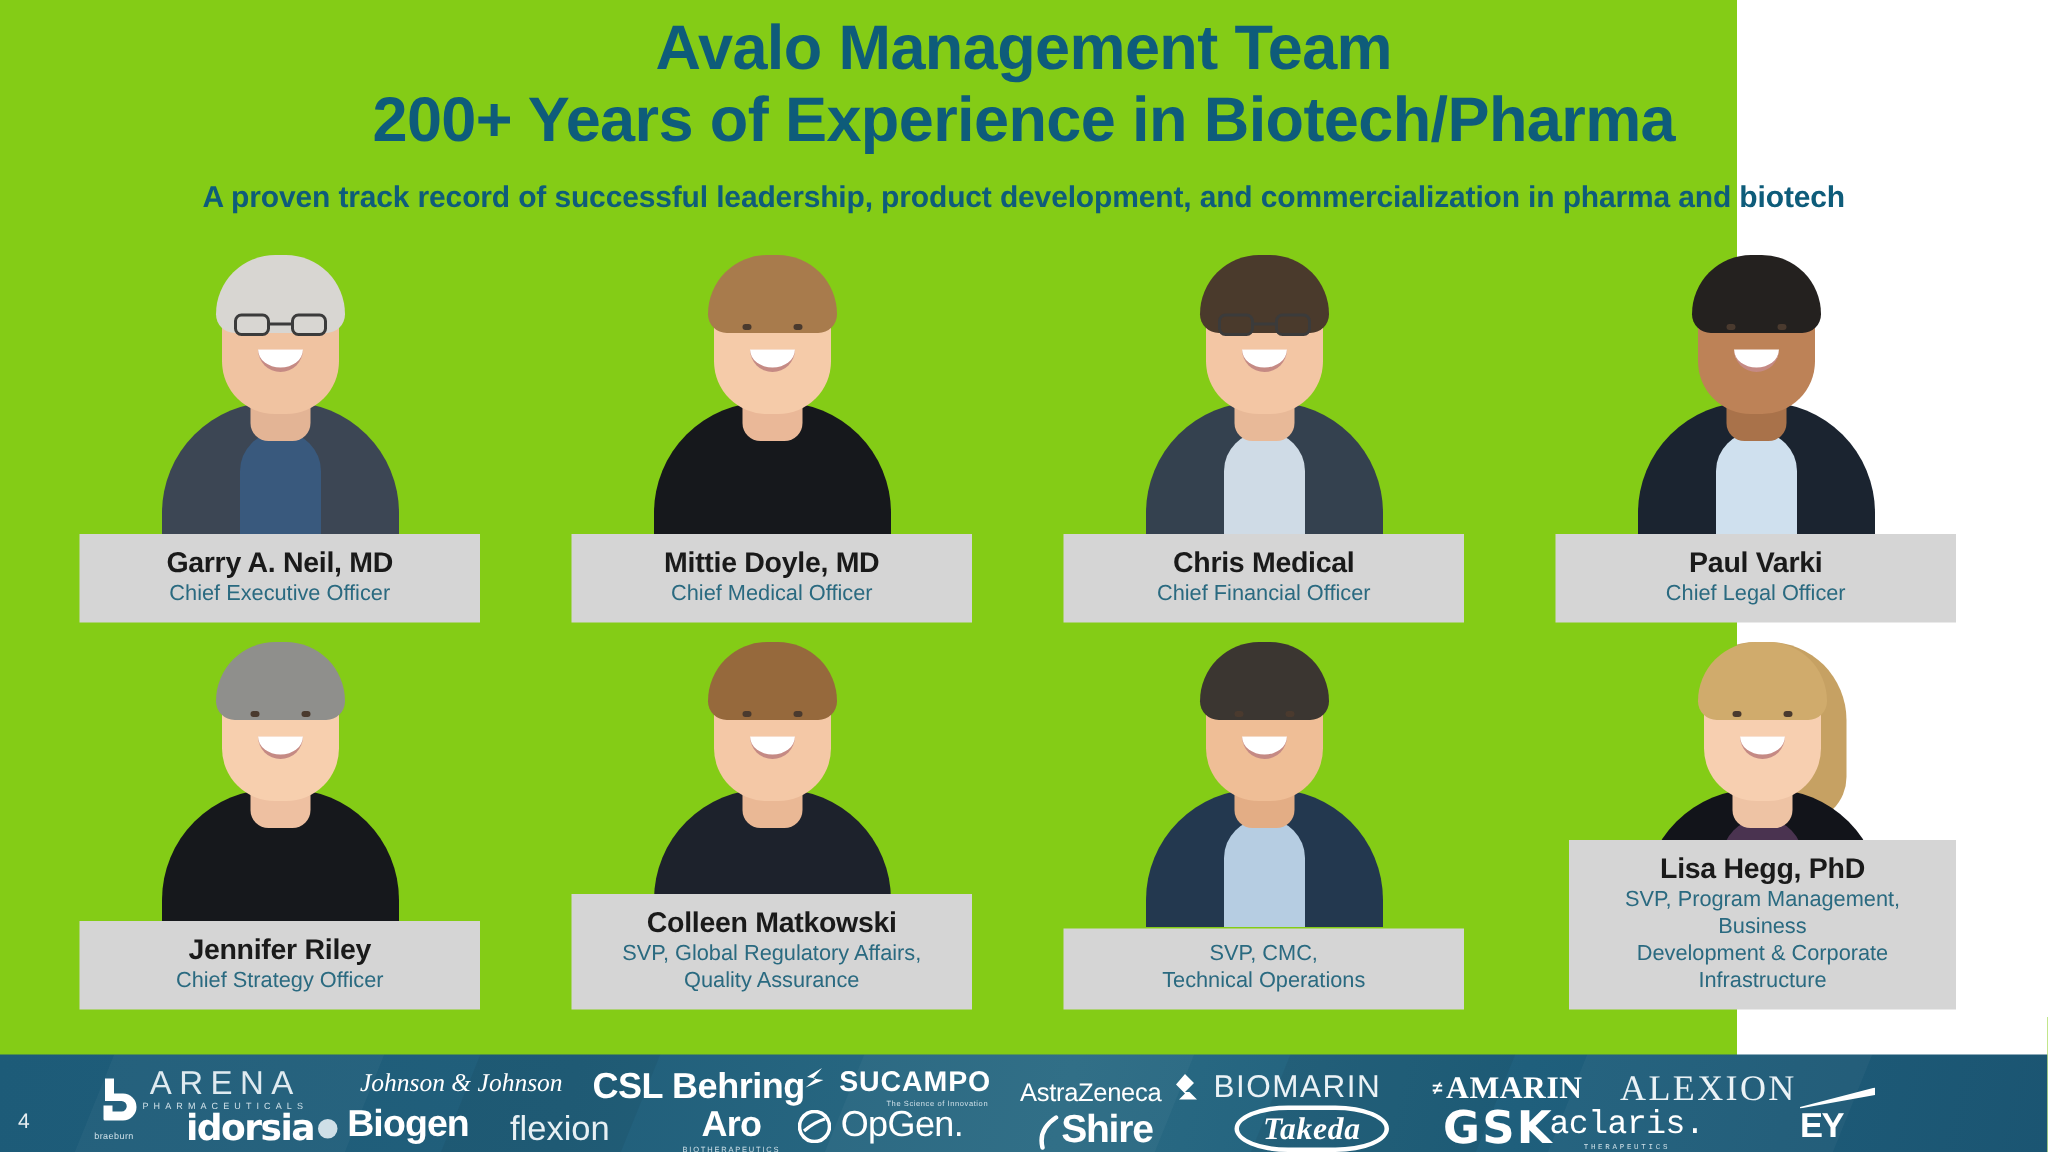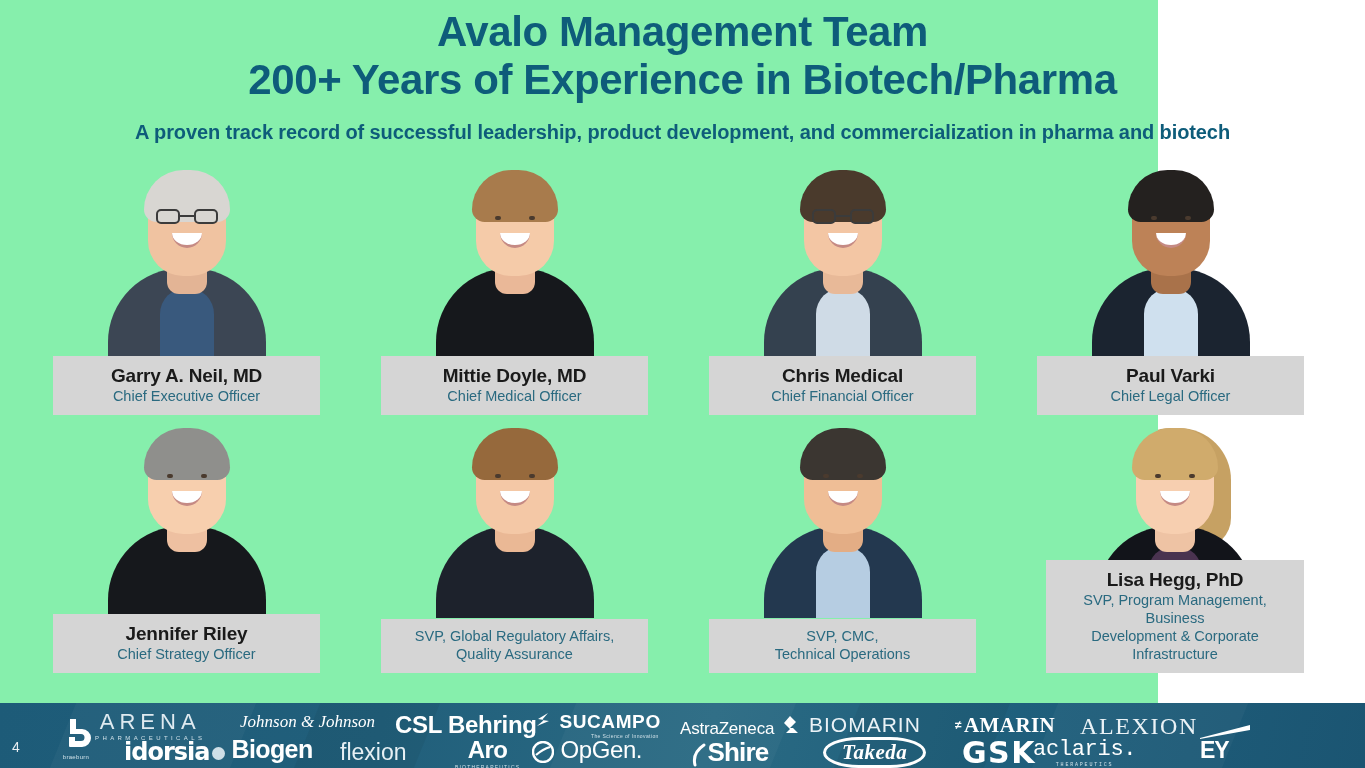--- a/index.html
+++ b/index.html
@@ -2,21 +2,21 @@
 <html><head>
 <meta charset="utf-8">
 <title>Avalo Management Team</title>
 <style>
   html,body{margin:0;padding:0;}
   body{
     width:1365px;height:768px;overflow:hidden;background:#ffffff;
     font-family:"Liberation Sans", sans-serif;
     -webkit-font-smoothing:antialiased;
   }
-  .slide{position:relative;width:1158px;height:768px;background:#86efac;}
+  .slide{position:relative;width:1158px;height:768px;background:#84cc16;}
 
   
   .title-block{position:absolute;left:0;top:8px;width:1365px;text-align:center;}
   .title-line{
     color:#0e5c7a;font-weight:bold;font-size:42px;line-height:48px;
     letter-spacing:-0.4px;
   }
   .subtitle{
     position:absolute;left:0;top:120px;width:1365px;text-align:center;
     color:#0e5c7a;font-weight:bold;font-size:20px;line-height:24px;
@@ -266,20 +266,21 @@
             <div class="p-body" style="background:#1d222c;"></div>
             <div class="p-neck" style="background:#eab895;"></div>
             <div class="p-head" style="background:#f4c8a6;"></div>
             <div class="p-hair" style="background:#96693c;"></div>
             <div class="p-eye l"></div>
               <div class="p-eye r"></div>
             <div class="p-smile"></div>
           </div>
         </div>
         <div class="plate tall">
+          <div class="nm">Colleen Matkowski</div>
           <div class="ti">SVP, Global Regulatory Affairs,</div>
           <div class="ti">Quality Assurance</div>
         </div>
       </div>
 
       <div class="member" style="left:709px;width:267px;">
         <div class="photo-wrap">
           <div class="photo">
             <div class="p-body" style="background:#23384f;"></div>
             <div class="p-shirt" style="background:#b6cde2;"></div>

